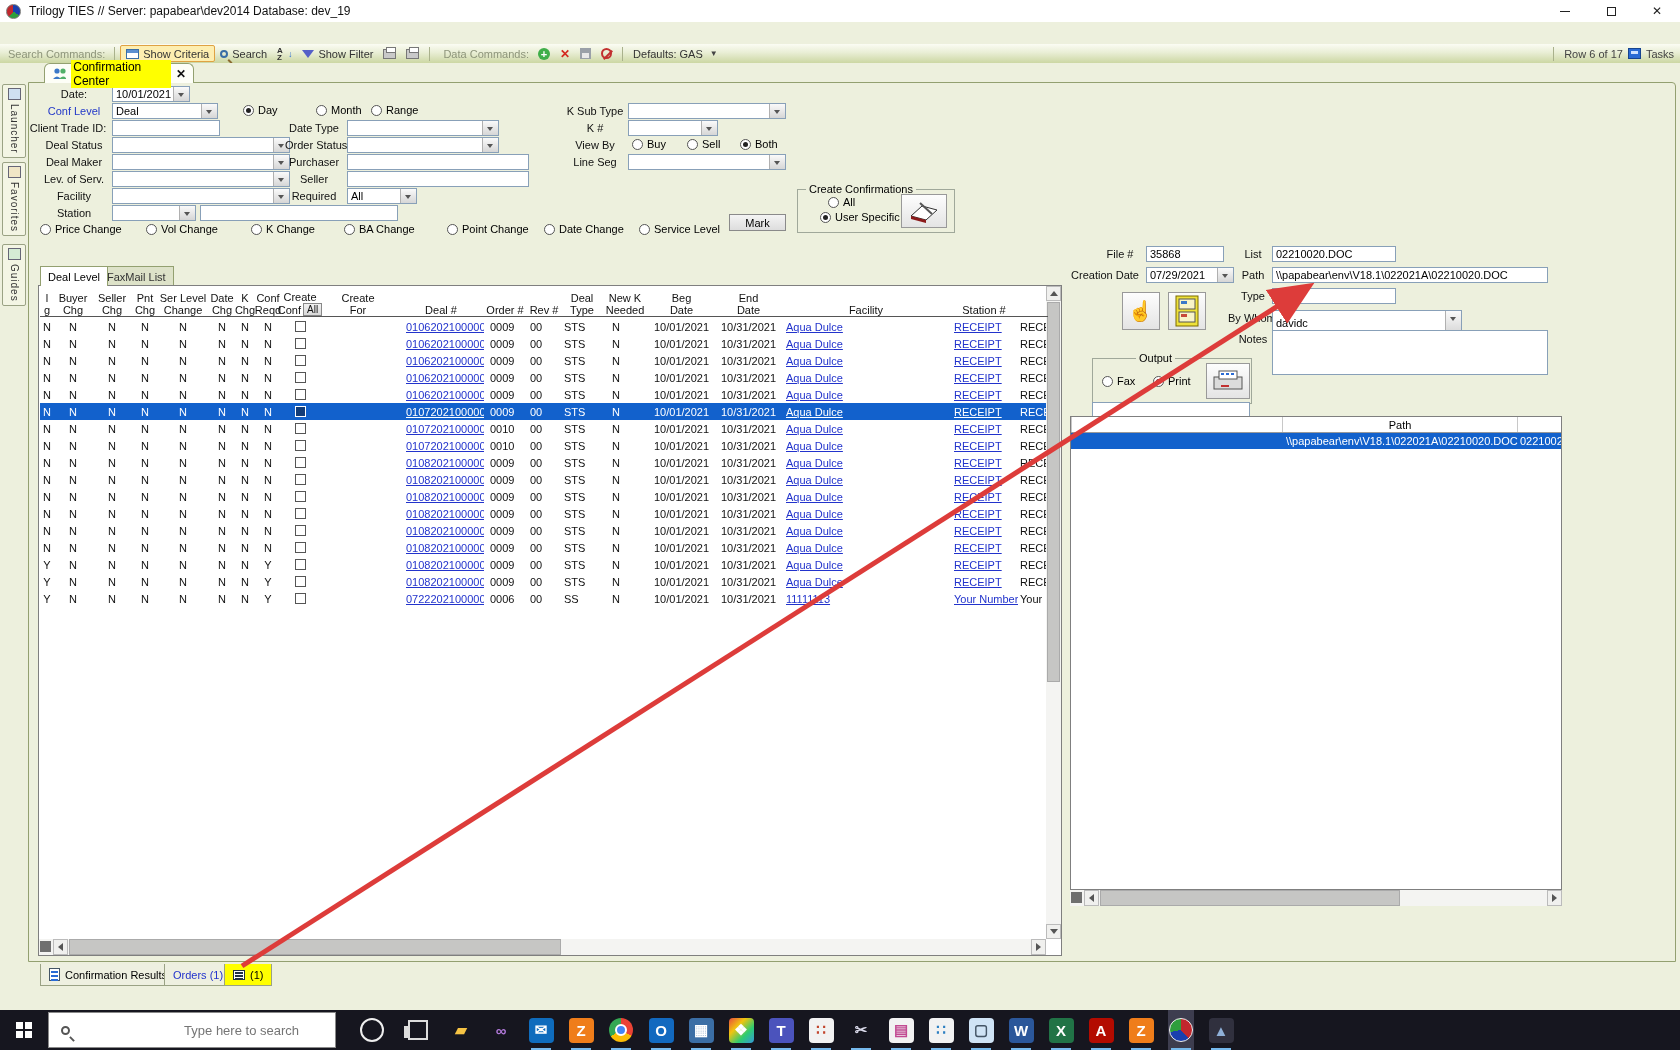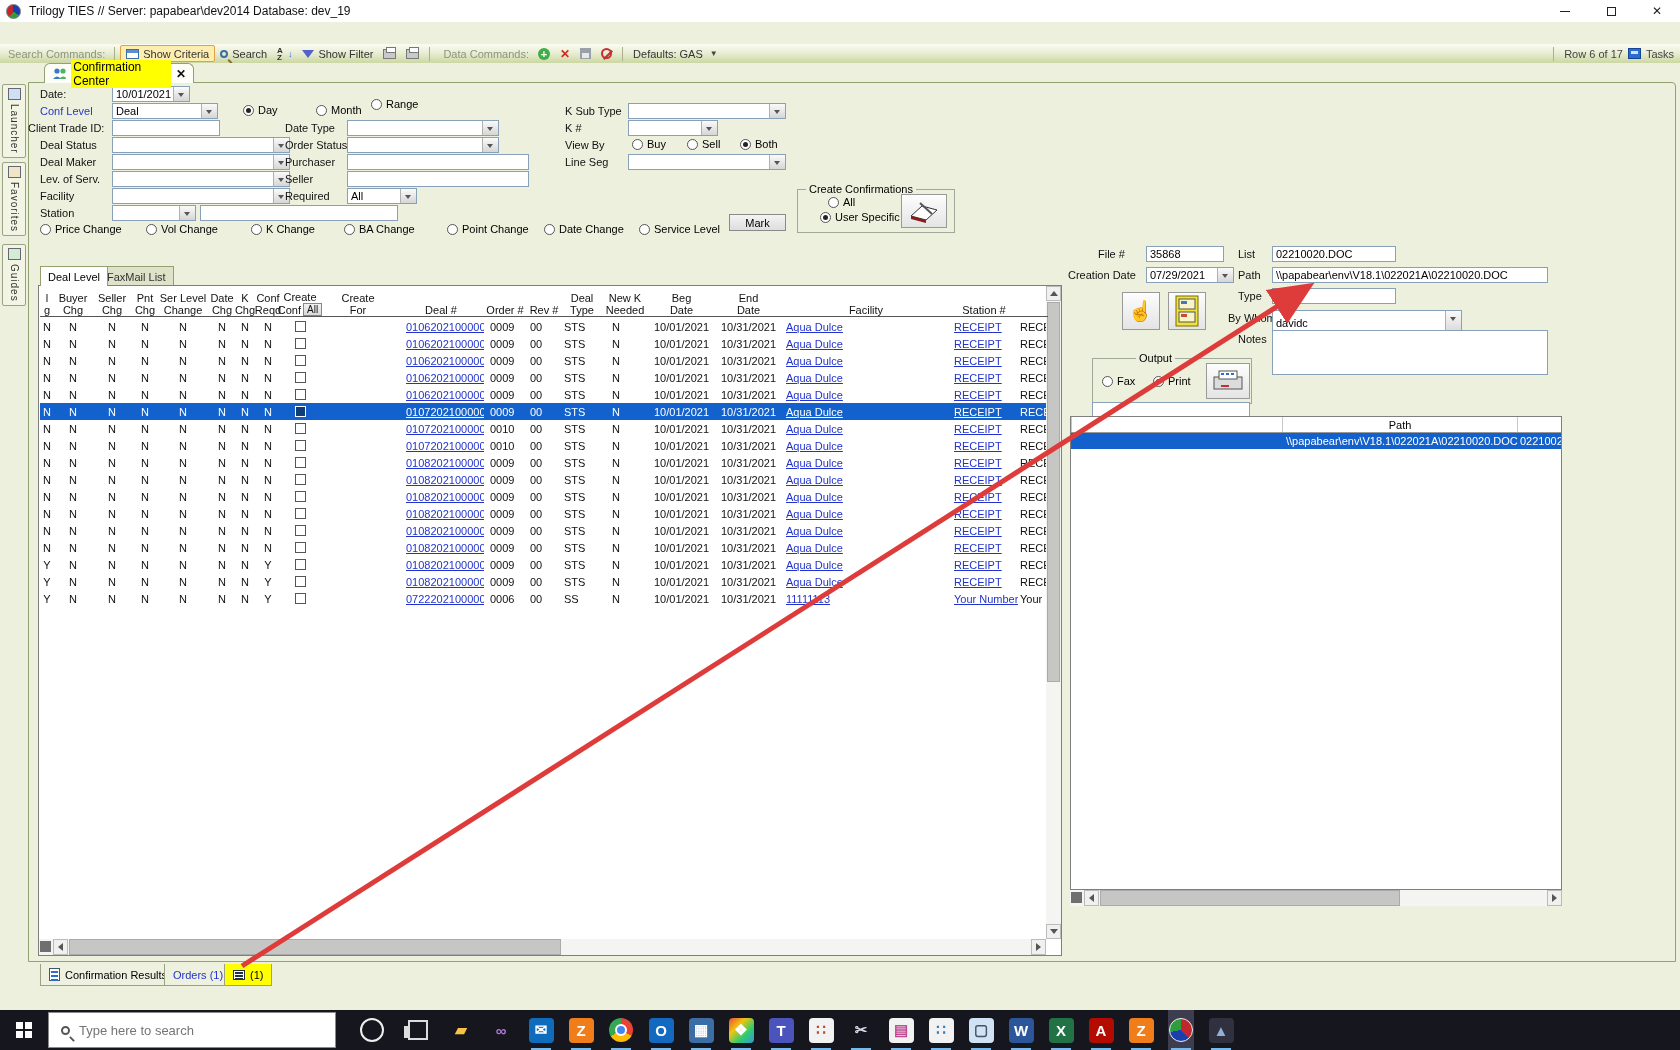--- a/index.html
+++ b/index.html
@@ -59,21 +59,21 @@
               border-radius:2px; display:flex; flex-direction:column; align-items:center; padding:3px 0; gap:4px;}
   .side-ico { width:13px; height:12px; border:1px solid #667; }
   .side-txt { writing-mode:vertical-rl; font-size:10px; color:#333; letter-spacing:1px; }
 
   .doc-tab { position:absolute; left:44px; top:0px; width:150px; height:20px; background:#fdfef7;
              border:1px solid #93a070; border-bottom:none; border-radius:6px 6px 0 0;
              display:flex; align-items:center; gap:5px; padding:0 7px; font-size:12px; z-index:3;}
   .doc-tab .lab { background:#ffff00; padding:0 2px; }
   .doc-tab .x { font-weight:bold; font-size:12px; color:#111; }
 
-  .lbl { position:absolute; font-size:11px; color:#111; text-align:left; white-space:nowrap; }
+  .lbl { position:absolute; font-size:11px; color:#111; text-align:center; white-space:nowrap; }
   .blue { color:#2238c8; }
   .tbx, .combo { position:absolute; background:#fff; border:1px solid #88a0b8; font-size:11px;
                  display:flex; align-items:center; padding-left:3px; overflow:hidden; white-space:nowrap; }
   .combo .da { margin-left:auto; width:16px; align-self:stretch; flex:none;
                background:linear-gradient(#fafafa,#d6d6d6); border-left:1px solid #b0b0b0; position:relative; }
   .combo .da::after { content:''; position:absolute; left:4px; top:6px;
                       border:3px solid transparent; border-top:4px solid #555; }
   .ritem { position:absolute; display:flex; align-items:center; gap:4px; font-size:11px; white-space:nowrap; }
   .rad { width:11px; height:11px; border-radius:50%; border:1px solid #555; background:#fff; flex:none; }
   .rad.on { position:relative; }
@@ -144,21 +144,21 @@
   .qico::before { content:''; position:absolute; left:1px; top:1px; right:1px; height:2px; background:#234; box-shadow:0 3px 0 #234, 0 6px 0 #234; }
 
   
   .taskbar { position:absolute; left:0; top:1010px; width:1680px; height:40px; background:#16161f; z-index:40; }
   .start { position:absolute; left:0; top:0; width:48px; height:40px; display:flex; align-items:center; justify-content:center; }
   .winlogo { width:16px; height:16px; display:grid; grid-template-columns:7px 7px; grid-template-rows:7px 7px; gap:2px; }
   .winlogo span { background:#fff; }
   .tsearch { position:absolute; left:48px; top:2px; width:288px; height:36px; background:#fff; border:1px solid #8a8a8a;
              display:flex; align-items:center; gap:9px; padding-left:12px; }
   .tsearch input { border:none; outline:none; font-size:13px; color:#444; width:220px; background:transparent;
-                   font-family:"Liberation Sans", sans-serif; }
+                   font-family:"Liberation Sans", sans-serif;text-align:right; }
   .smag { width:9px; height:9px; border:2px solid #555; border-radius:50%; position:relative; flex:none; }
   .smag::after { content:''; position:absolute; left:8px; top:8px; width:2px; height:6px; background:#555; transform:rotate(-45deg); }
   .cortana { position:absolute; left:360px; top:8px; width:24px; height:24px; border:2px solid #eee; border-radius:50%; }
   .taskview { position:absolute; left:408px; top:10px; width:20px; height:20px; border:2px solid #ddd; position:absolute; }
   .taskview::before { content:''; position:absolute; left:-6px; top:4px; width:5px; height:12px; background:#ddd; }
   .tapps { position:absolute; left:448px; top:0; height:40px; display:flex; gap:14px; align-items:center; }
   .tapp { width:26px; height:40px; position:relative; display:flex; align-items:center; justify-content:center; }
   .tapp.tactive { background:#3d3d4f; }
   .runbar { position:absolute; bottom:0; left:3px; right:3px; height:2px; background:#76b9ed; }
   .tico { width:25px; height:25px; border-radius:4px; display:flex; align-items:center; justify-content:center;
@@ -302,21 +302,21 @@
         <span class="da"></span>
       </div>
     <div class="ritem" style="left:243px;top:41px">
         <span class="rad on"></span>
         <span>Day</span>
       </div>
     <div class="ritem" style="left:316px;top:41px">
         <span class="rad"></span>
         <span>Month</span>
       </div>
-    <div class="ritem" style="left:371px;top:35px">
+    <div class="ritem" style="left:371px;top:41px">
         <span class="rad"></span>
         <span>Range</span>
       </div>
 
     <span class="lbl" style="left:28px;top:59px;width:80px">Client Trade ID:</span>
     <div class="tbx" style="left:112px;top:57px;width:108px;height:16px"></div>
     <span class="lbl" style="left:285px;top:59px;width:58px">Date Type</span>
     <div class="combo" style="left:347px;top:57px;width:152px;height:16px">
         <span class="da"></span>
       </div>

